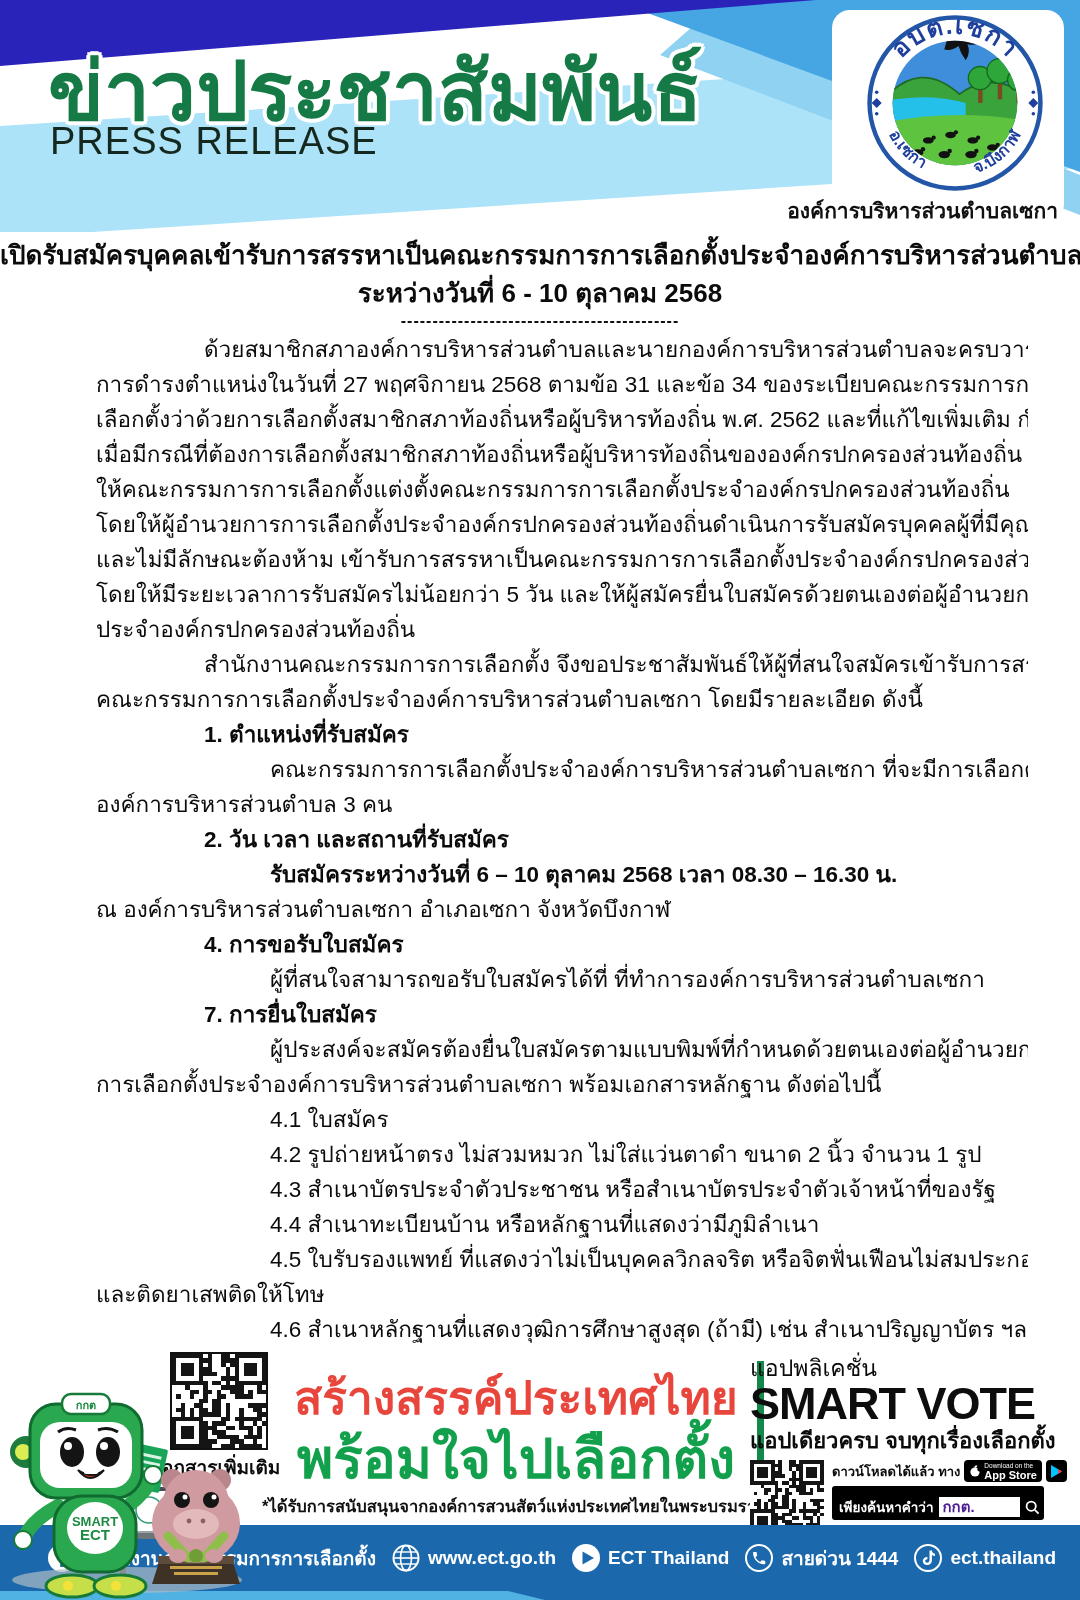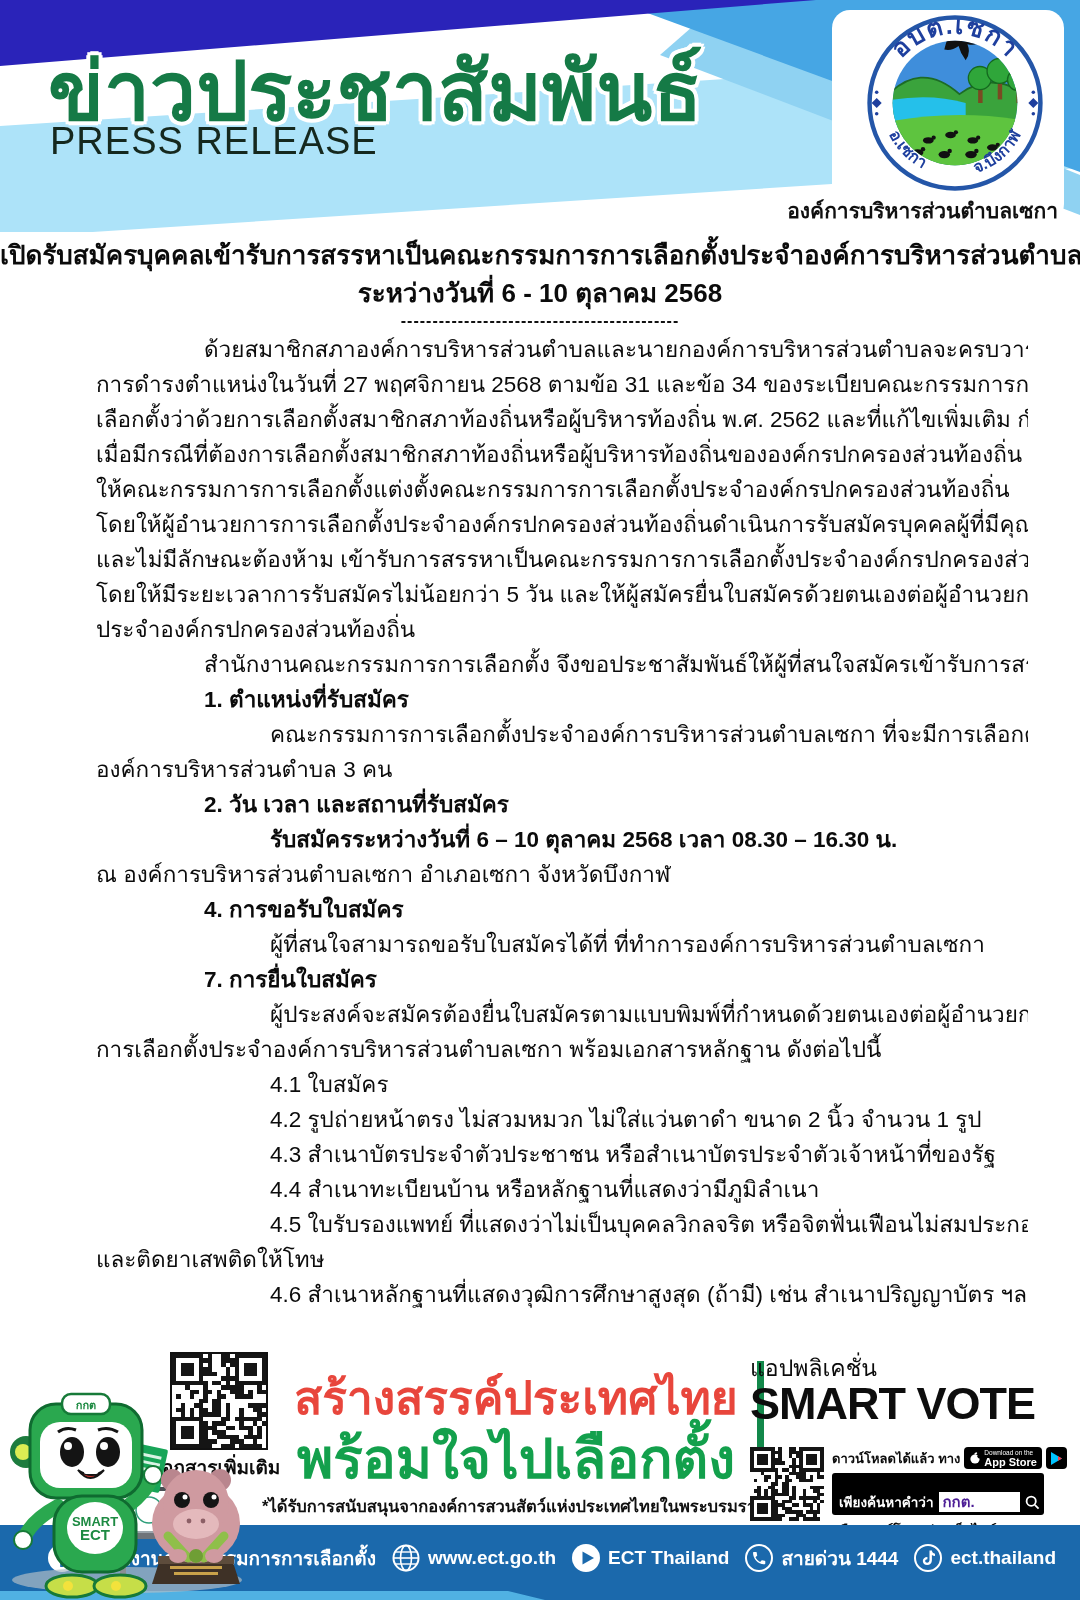--- a/index.html
+++ b/index.html
@@ -37,30 +37,30 @@
   .qr-caption{position:absolute;left:138px;top:105px;width:160px;text-align:center;font-size:19px;font-weight:600}
   .slogans{position:absolute;left:282px;top:0;width:468px;text-align:center}
   .slogan-red{position:absolute;left:0;top:14px;width:100%;font-size:46px;font-weight:600;color:#e8463c;white-space:nowrap}
   .slogan-green{position:absolute;left:0;top:68px;width:100%;font-size:55px;font-weight:800;color:#13a04c;white-space:nowrap}
   .disclaimer{position:absolute;left:-20px;top:146px;width:510px;font-size:16.5px;font-weight:700;color:#101010;white-space:nowrap}
   .green-bar{position:absolute;left:757px;top:14px;width:7px;height:146px;background:#12884a}
   .app{position:absolute;left:750px;top:8px;width:294px}
   .app-label{font-size:23px;line-height:26px;font-weight:500}
   .app-name{font-size:45px;line-height:46px;font-weight:800;letter-spacing:-1px;color:#0d0d0d;white-space:nowrap}
   .app-tagline{font-size:22px;line-height:27px;font-weight:600;white-space:nowrap}
-  .app-row{display:flex;gap:8px;margin-top:20px;align-items:flex-start}
+  .app-row{display:flex;gap:8px;margin-top:6px;align-items:flex-start}
   .qr2{width:74px;height:74px}
   .app-col{display:flex;flex-direction:column;gap:4px;width:212px}
   .dl-line{display:flex;align-items:center;gap:4px}
   .dl-text{font-size:13px;font-weight:700;white-space:nowrap}
   .badge{height:22px;background:#000;border-radius:4px;display:flex;align-items:center;gap:3px;padding:0 5px;color:#fff}
   .b-txt{display:flex;flex-direction:column;justify-content:flex-end}
   .b-small{font-size:6.5px;line-height:7px;white-space:nowrap}
   .b-big{font-size:11px;line-height:12px;font-weight:700;white-space:nowrap}
-  .search-bar{height:26px;background:#000;border-radius:3px;display:flex;align-items:center;padding:16px 4px 0 7px;gap:5px}
+  .search-bar{height:26px;background:#000;border-radius:3px;display:flex;align-items:center;padding:8px 4px 0 7px;gap:5px}
   .search-label{color:#fff;font-size:13.5px;font-weight:700;white-space:nowrap}
   .search-box{background:#fff;color:#4c1d95;font-size:15px;font-weight:700;height:20px;line-height:20px;flex:1;padding:0 4px}
   .alt-dl{font-size:13.5px;font-weight:700;white-space:nowrap}
   
   .footer{position:absolute;top:1525px;left:0;width:1080px;height:75px}
   .footer-strip{position:absolute;left:0;bottom:0;width:545px;height:9px;background:#50b1e3}
   .footer-band{position:absolute;inset:0;background:#1b69ac;
     clip-path:polygon(0px 0px,1080px 0px,1080px 75px,545px 75px,508px 66px,0px 66px)}
   .footer-content{position:absolute;top:0;right:24px;height:66px;display:flex;align-items:center;gap:15px;color:#fff;z-index:2}
   .f-item{display:flex;align-items:center;gap:7px}
@@ -150,20 +150,21 @@
       <div class="line i1">ด้วยสมาชิกสภาองค์การบริหารส่วนตำบลและนายกองค์การบริหารส่วนตำบลจะครบวาระ</div>
       <div class="line i0">การดำรงตำแหน่งในวันที่ 27 พฤศจิกายน 2568 ตามข้อ 31 และข้อ 34 ของระเบียบคณะกรรมการการ</div>
       <div class="line i0">เลือกตั้งว่าด้วยการเลือกตั้งสมาชิกสภาท้องถิ่นหรือผู้บริหารท้องถิ่น พ.ศ. 2562 และที่แก้ไขเพิ่มเติม กำหนดให้</div>
       <div class="line i0">เมื่อมีกรณีที่ต้องการเลือกตั้งสมาชิกสภาท้องถิ่นหรือผู้บริหารท้องถิ่นขององค์กรปกครองส่วนท้องถิ่น</div>
       <div class="line i0">ให้คณะกรรมการการเลือกตั้งแต่งตั้งคณะกรรมการการเลือกตั้งประจำองค์กรปกครองส่วนท้องถิ่น</div>
       <div class="line i0">โดยให้ผู้อำนวยการการเลือกตั้งประจำองค์กรปกครองส่วนท้องถิ่นดำเนินการรับสมัครบุคคลผู้ที่มีคุณสมบัติ</div>
       <div class="line i0">และไม่มีลักษณะต้องห้าม เข้ารับการสรรหาเป็นคณะกรรมการการเลือกตั้งประจำองค์กรปกครองส่วนท้องถิ่น</div>
       <div class="line i0">โดยให้มีระยะเวลาการรับสมัครไม่น้อยกว่า 5 วัน และให้ผู้สมัครยื่นใบสมัครด้วยตนเองต่อผู้อำนวยการการเลือกตั้ง</div>
       <div class="line i0">ประจำองค์กรปกครองส่วนท้องถิ่น</div>
       <div class="line i1">สำนักงานคณะกรรมการการเลือกตั้ง จึงขอประชาสัมพันธ์ให้ผู้ที่สนใจสมัครเข้ารับการสรรหาเป็น</div>
+      <div class="line i0">คณะกรรมการการเลือกตั้งประจำองค์การบริหารส่วนตำบลเซกา โดยมีรายละเอียด ดังนี้</div>
       <div class="line i1 b">1. ตำแหน่งที่รับสมัคร</div>
       <div class="line i2">คณะกรรมการการเลือกตั้งประจำองค์การบริหารส่วนตำบลเซกา ที่จะมีการเลือกตั้ง</div>
       <div class="line i0">องค์การบริหารส่วนตำบล  3 คน</div>
       <div class="line i1 b">2. วัน เวลา และสถานที่รับสมัคร</div>
       <div class="line i2 b">รับสมัครระหว่างวันที่ 6 – 10 ตุลาคม 2568 เวลา 08.30 – 16.30 น.</div>
       <div class="line i0">ณ องค์การบริหารส่วนตำบลเซกา อำเภอเซกา จังหวัดบึงกาฬ</div>
       <div class="line i1 b">4. การขอรับใบสมัคร</div>
       <div class="line i2">ผู้ที่สนใจสามารถขอรับใบสมัครได้ที่ ที่ทำการองค์การบริหารส่วนตำบลเซกา</div>
       <div class="line i1 b">7. การยื่นใบสมัคร</div>
       <div class="line i2">ผู้ประสงค์จะสมัครต้องยื่นใบสมัครตามแบบพิมพ์ที่กำหนดด้วยตนเองต่อผู้อำนวยการ</div>
@@ -627,20 +628,21 @@
       <div class="slogan-red">สร้างสรรค์ประเทศไทย</div>
       <div class="slogan-green">พร้อมใจไปเลือกตั้ง</div>
       <div class="disclaimer">*ได้รับการสนับสนุนจากองค์การสวนสัตว์แห่งประเทศไทยในพระบรมราชูปถัมภ์</div>
     </div>
 
     <div class="green-bar"></div>
 
     <div class="app">
       <div class="app-label">แอปพลิเคชั่น</div>
       <div class="app-name">SMART VOTE</div>
+      <div class="app-tagline">แอปเดียวครบ จบทุกเรื่องเลือกตั้ง</div>
       <div class="app-row">
         <div class="qr qr2" style="grid-template-columns: repeat(21, 1fr); grid-template-rows: repeat(21, 1fr);">
             <i class="m"></i>
             <i class="m"></i>
             <i class="m"></i>
             <i class="m"></i>
             <i class="m"></i>
             <i class="m"></i>
             <i class="m"></i>
             <i></i>

